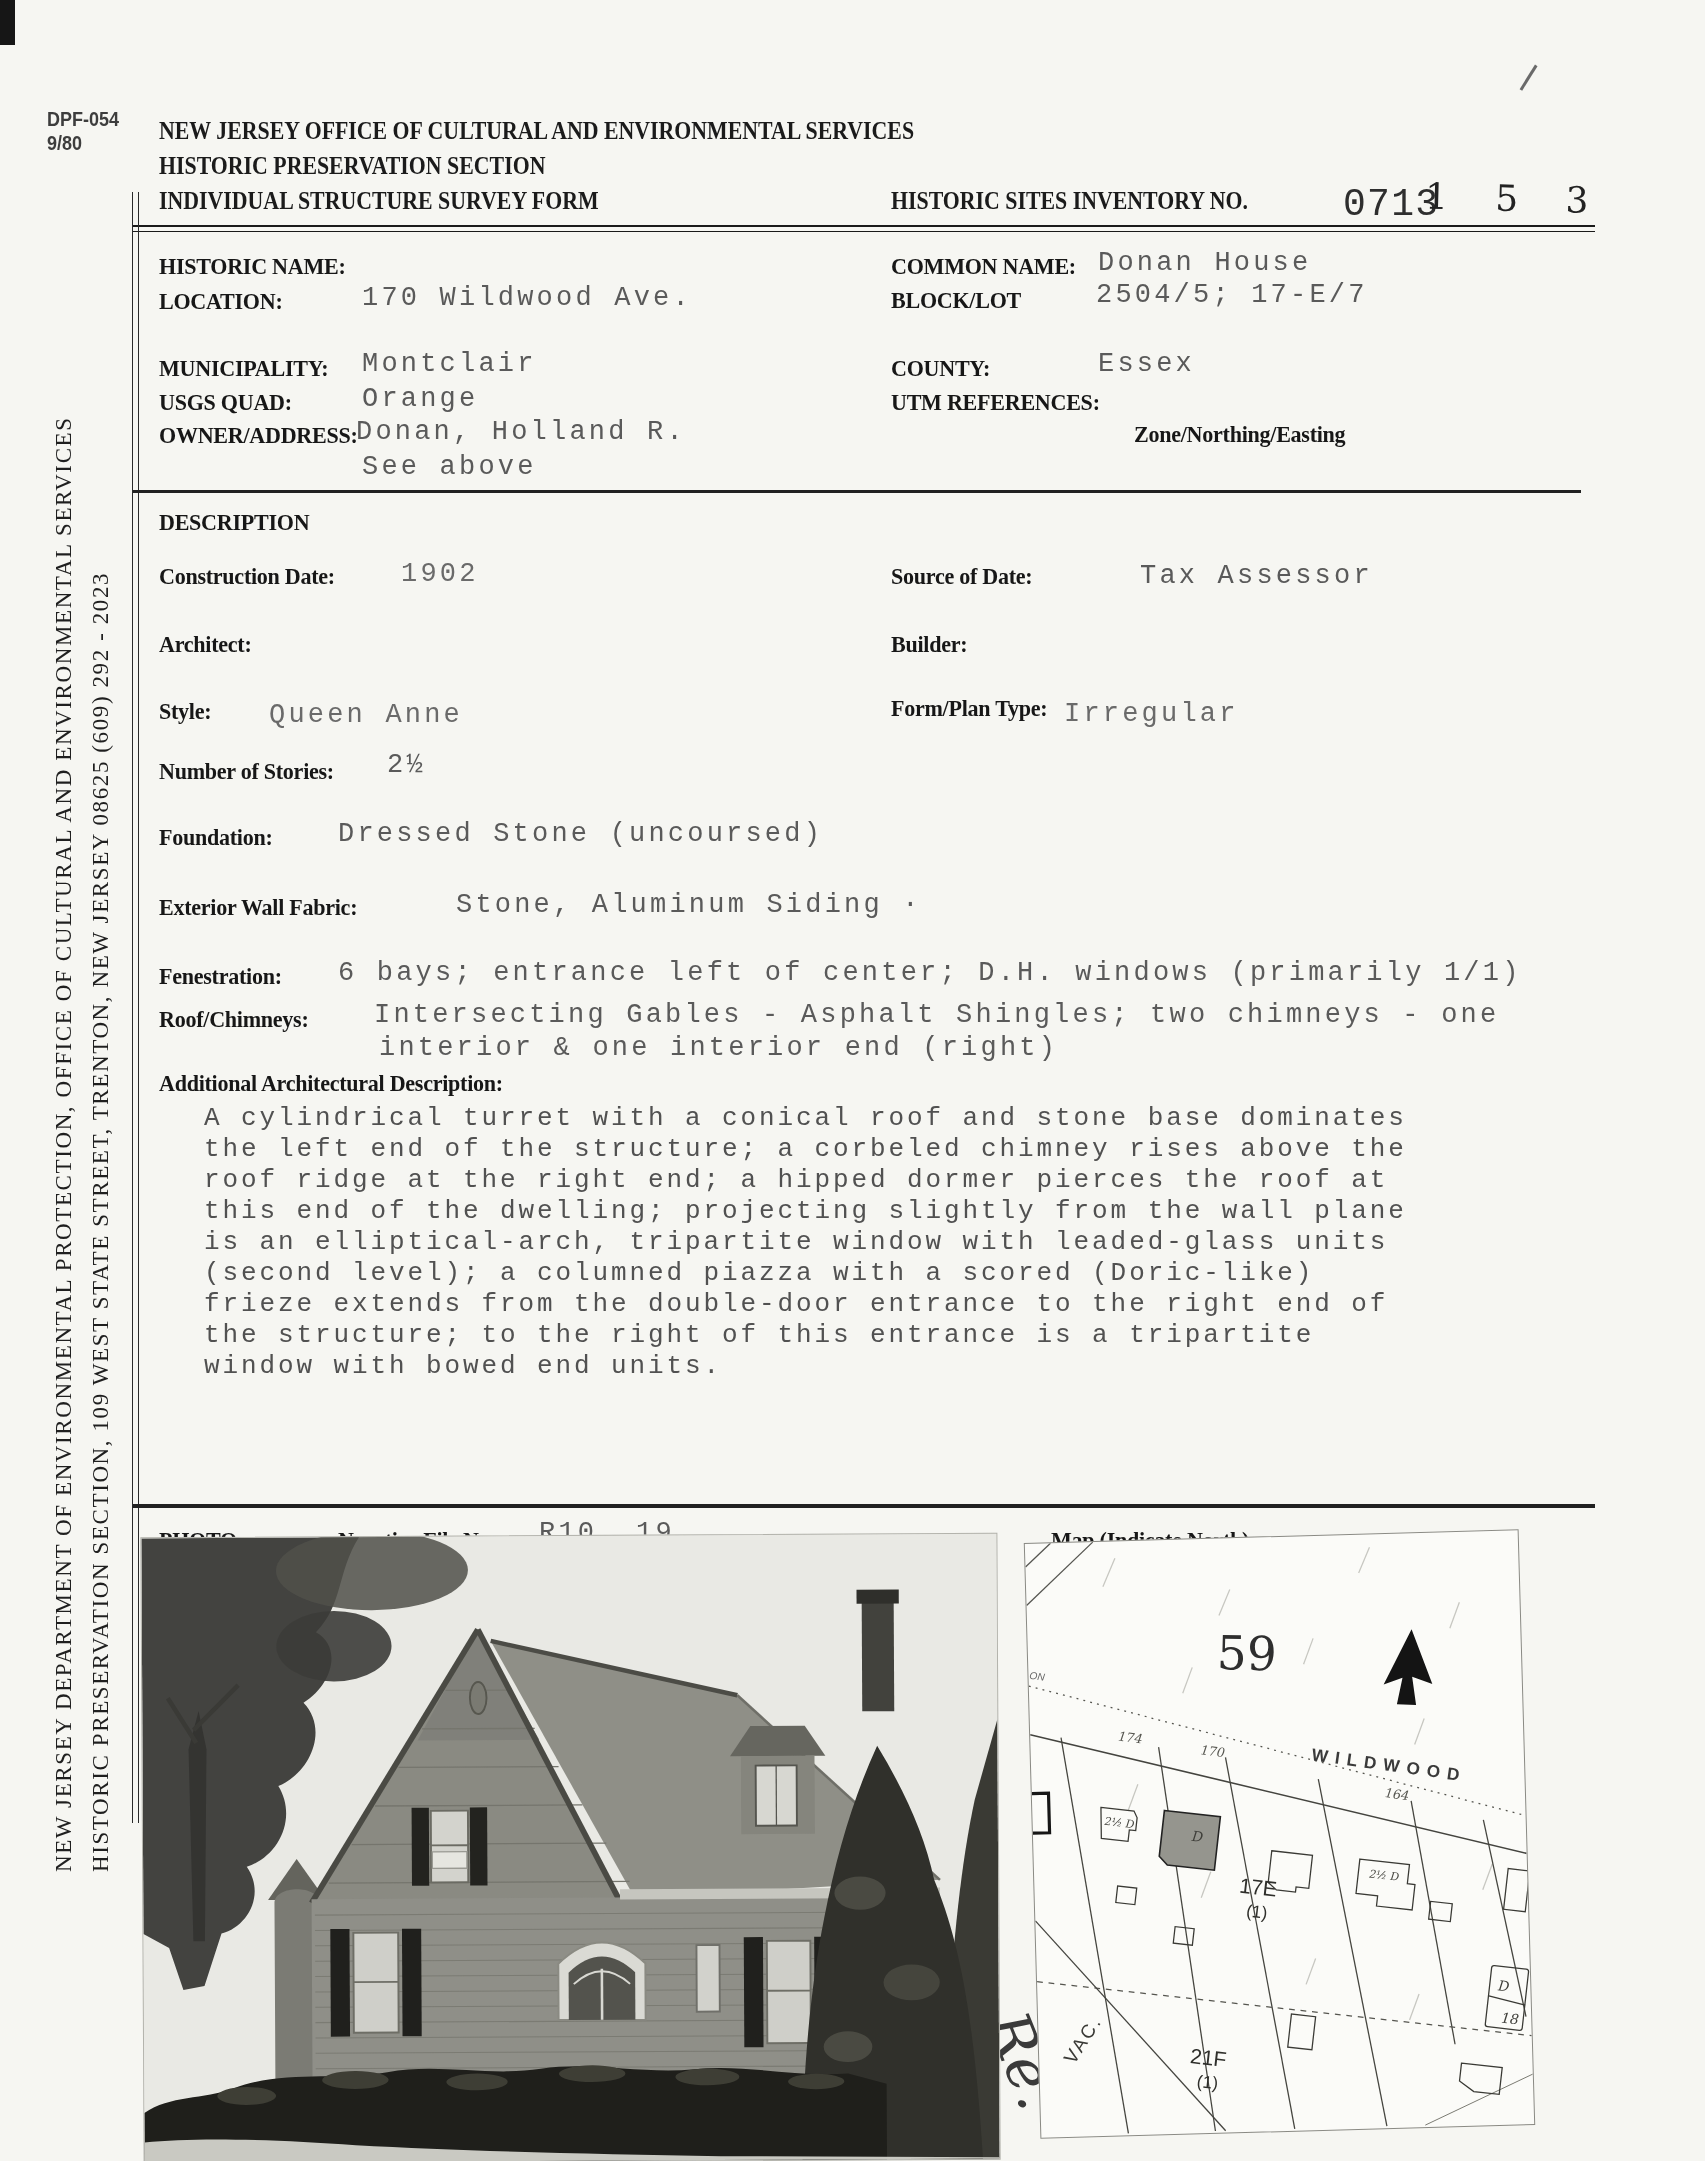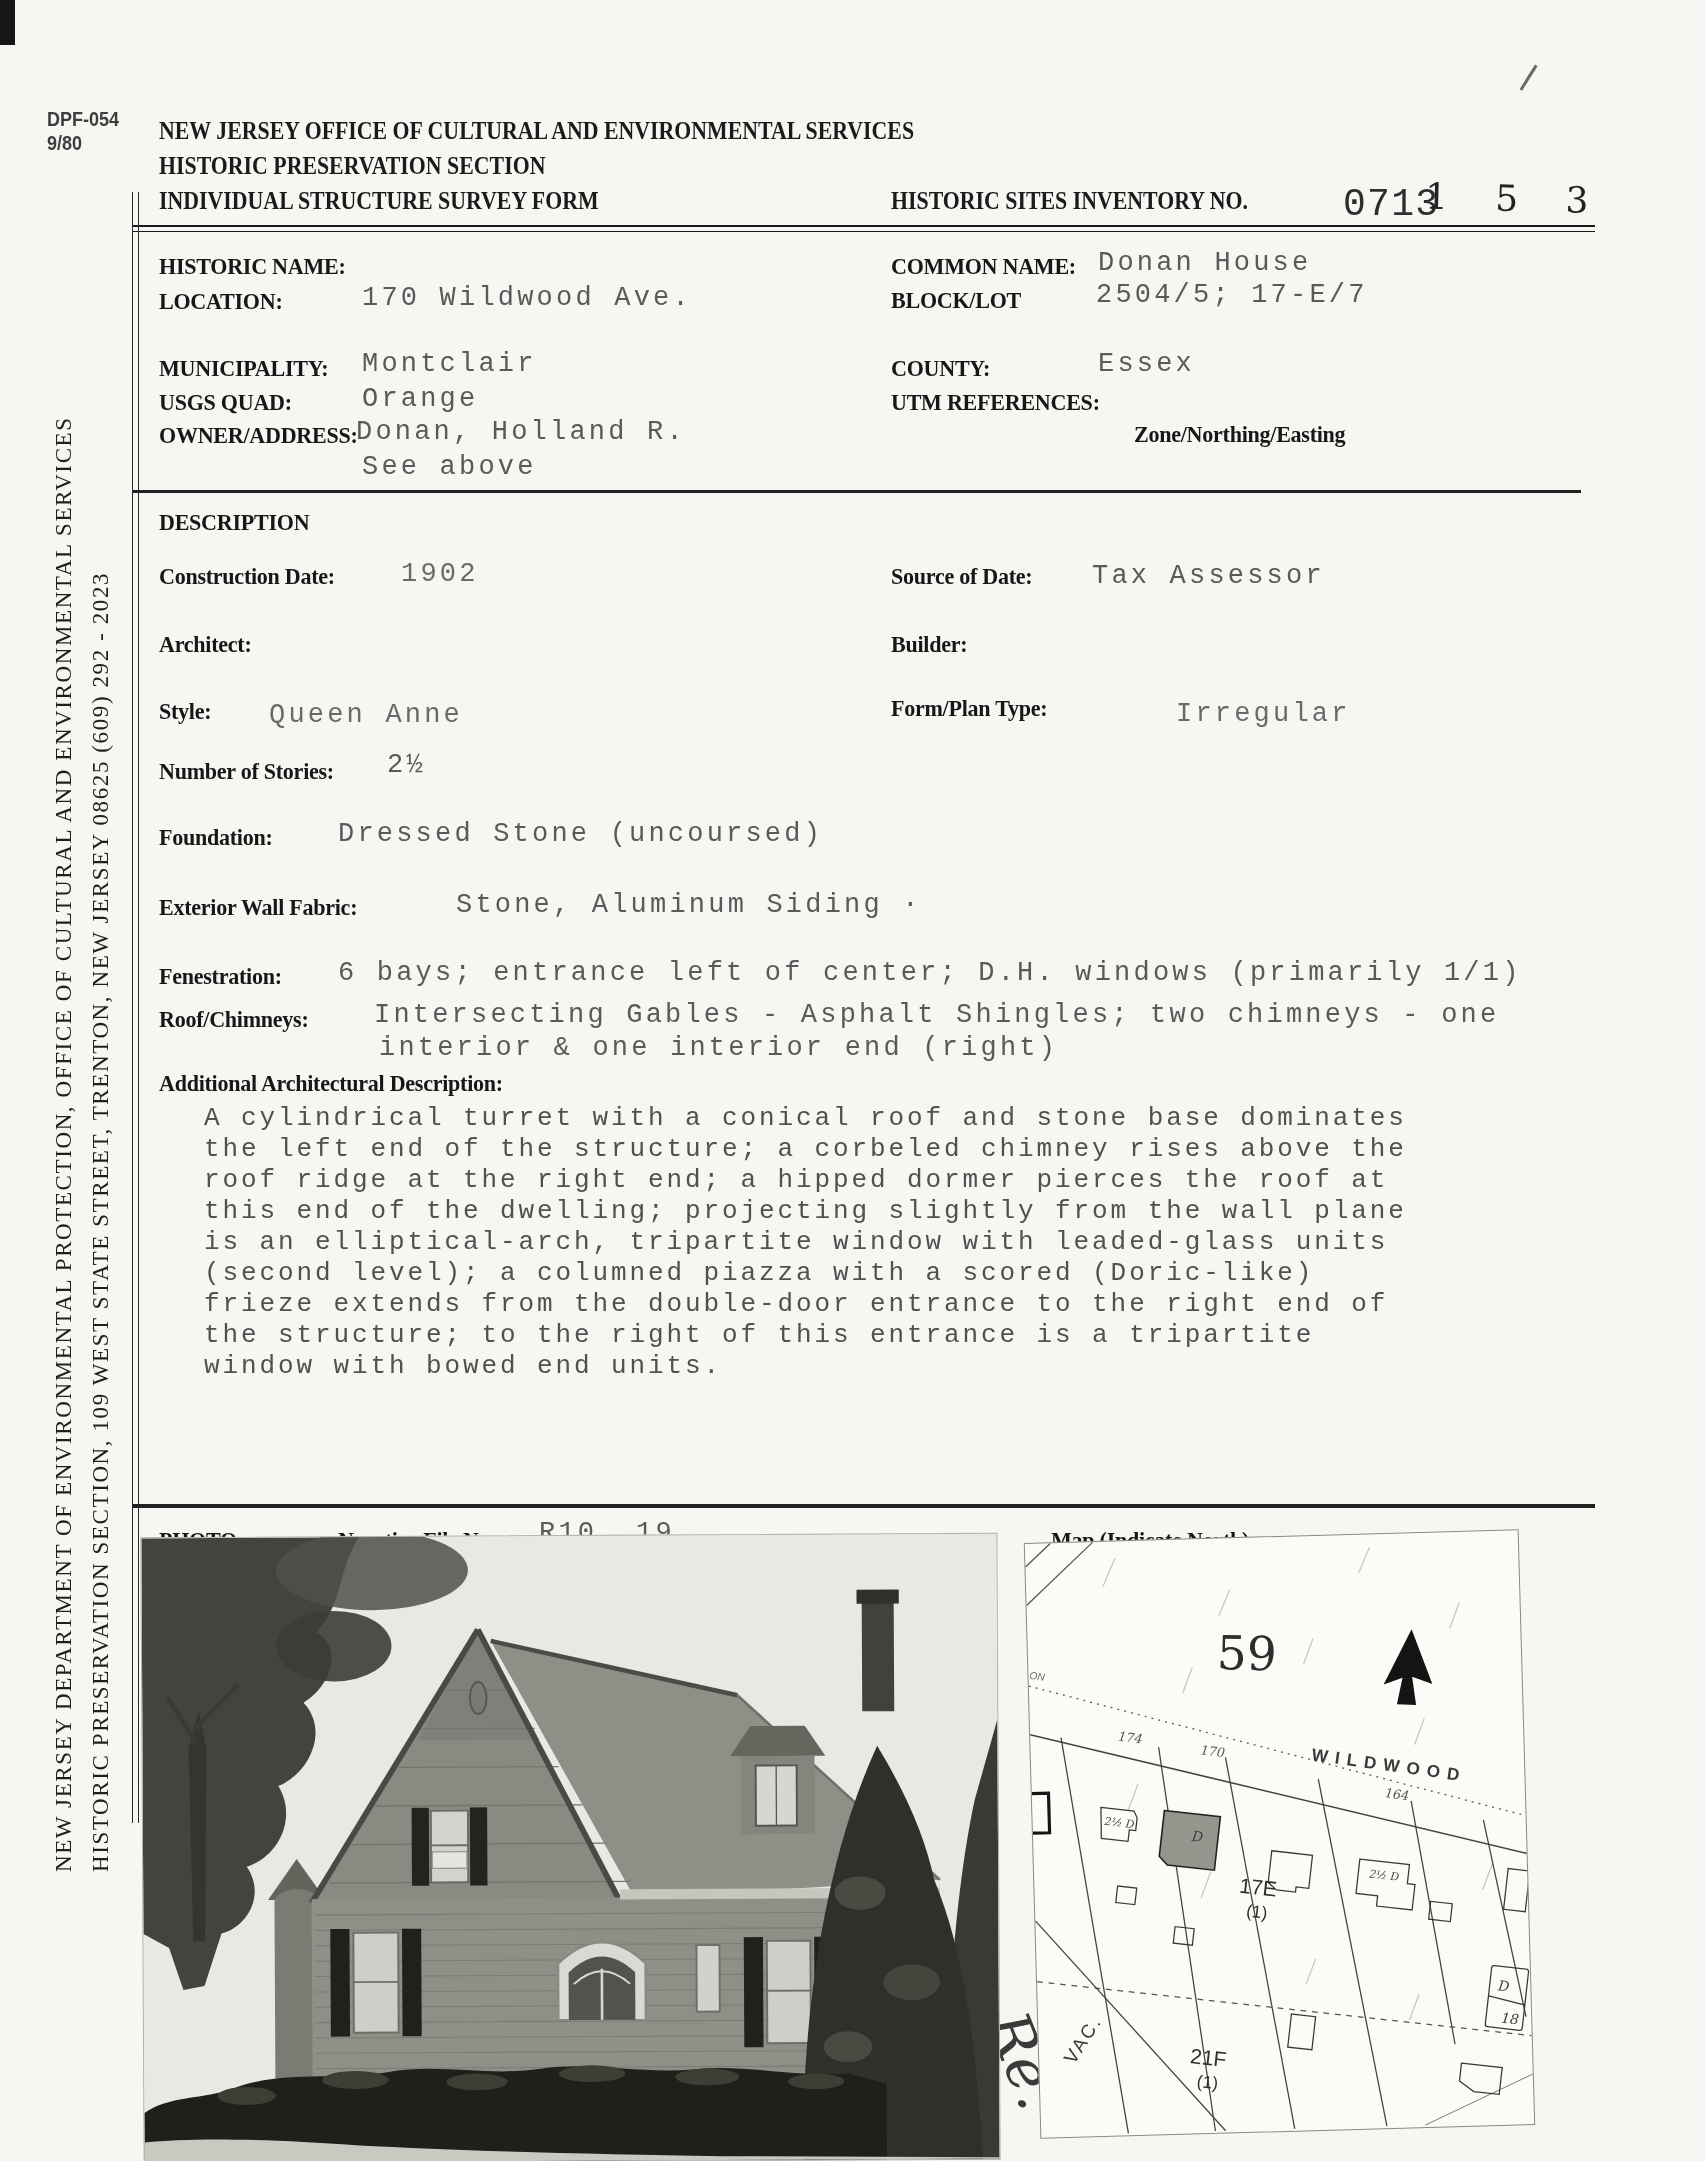--- a/index.html
+++ b/index.html
@@ -67,29 +67,29 @@
   <div class="abs lbl" style="left:159px;top:422px;">OWNER/ADDRESS:</div>
   <div class="abs typed" style="left:356px;top:417px;">Donan, Holland R.</div>
   <div class="abs typed" style="left:362px;top:452px;">See above</div>
   <div class="abs lbl" style="left:1134px;top:421px;">Zone/Northing/Easting</div>
 
   <div class="abs lbl" style="left:159px;top:509px;">DESCRIPTION</div>
 
   <div class="abs lbl" style="left:159px;top:563px;">Construction Date:</div>
   <div class="abs typed2" style="left:401px;top:559px;">1902</div>
   <div class="abs lbl" style="left:891px;top:563px;">Source of Date:</div>
-  <div class="abs typed" style="left:1092px;top:561px;">Tax Assessor</div>
+  <div class="abs typed" style="left:1140px;top:561px;">Tax Assessor</div>
 
   <div class="abs lbl" style="left:159px;top:631px;">Architect:</div>
   <div class="abs lbl" style="left:891px;top:631px;">Builder:</div>
 
   <div class="abs lbl" style="left:159px;top:698px;">Style:</div>
   <div class="abs typed2" style="left:269px;top:700px;">Queen Anne</div>
   <div class="abs lbl" style="left:891px;top:695px;">Form/Plan Type:</div>
-  <div class="abs typed2" style="left:1176px;top:699px;">Irregular</div>
+  <div class="abs typed2" style="left:1064px;top:699px;">Irregular</div>
 
   <div class="abs lbl" style="left:159px;top:758px;">Number of Stories:</div>
   <div class="abs typed" style="left:387px;top:750px;">2½</div>
 
   <div class="abs lbl" style="left:159px;top:824px;">Foundation:</div>
   <div class="abs typed" style="left:338px;top:819px;">Dressed Stone (uncoursed)</div>
 
   <div class="abs lbl" style="left:159px;top:894px;">Exterior Wall Fabric:</div>
   <div class="abs typed" style="left:456px;top:890px;">Stone, Aluminum Siding ·</div>
 

